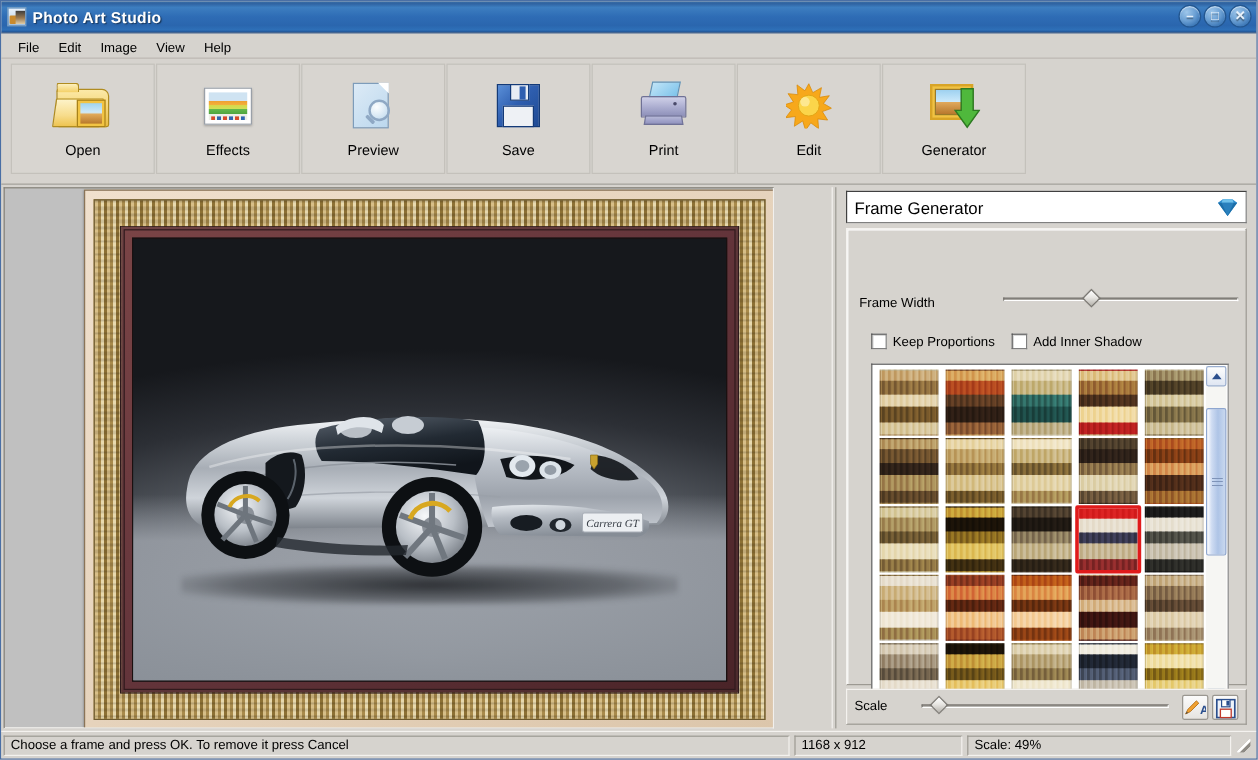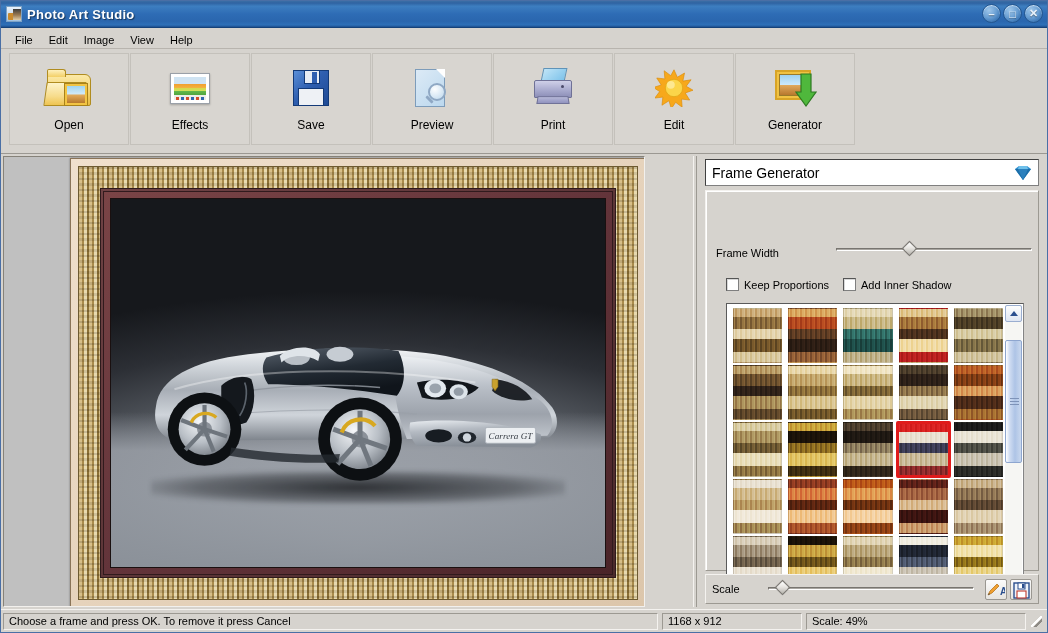--- a/index.html
+++ b/index.html
@@ -534,35 +534,35 @@
       <div class="tb-icon ic-effects">
         <div class="frame">
             <div class="inner"></div>
             <div class="bars"></div>
           </div>
       </div>
       <div class="tb-label">Effects</div>
     </div>
 
     <div class="tb-btn">
+      <div class="tb-icon ic-preview">
+        <div class="doc"></div>
+          <div class="handle"></div>
+          <div class="lens"></div>
+      </div>
+      <div class="tb-label">Preview</div>
+    </div>
+
+    <div class="tb-btn">
       <div class="tb-icon ic-save">
         <div class="floppy"></div>
           <div class="shutter"></div>
           <div class="label"></div>
       </div>
       <div class="tb-label">Save</div>
-    </div>
-
-    <div class="tb-btn">
-      <div class="tb-icon ic-preview">
-        <div class="doc"></div>
-          <div class="handle"></div>
-          <div class="lens"></div>
-      </div>
-      <div class="tb-label">Preview</div>
     </div>
 
     <div class="tb-btn">
       <div class="tb-icon ic-print">
         <div class="paper"></div>
           <div class="body"></div>
           <div class="base"></div>
           <div class="led"></div>
       </div>
       <div class="tb-label">Print</div>

